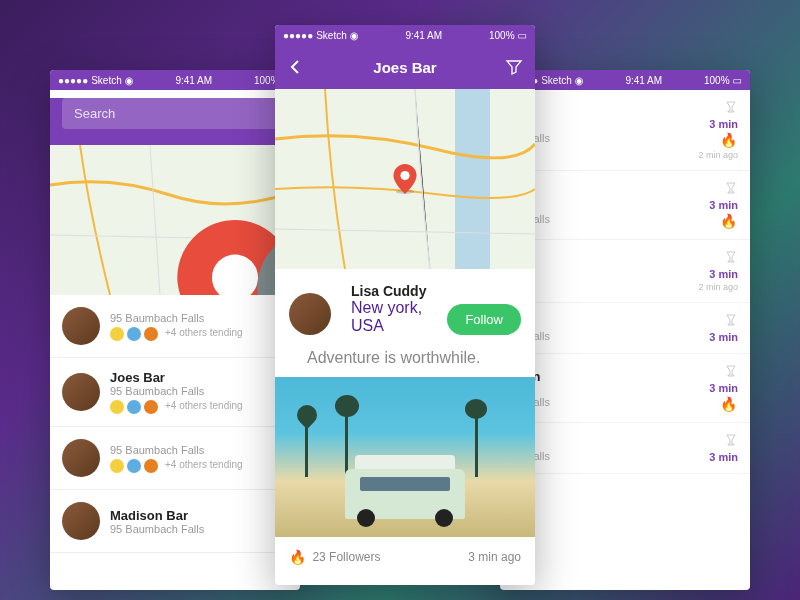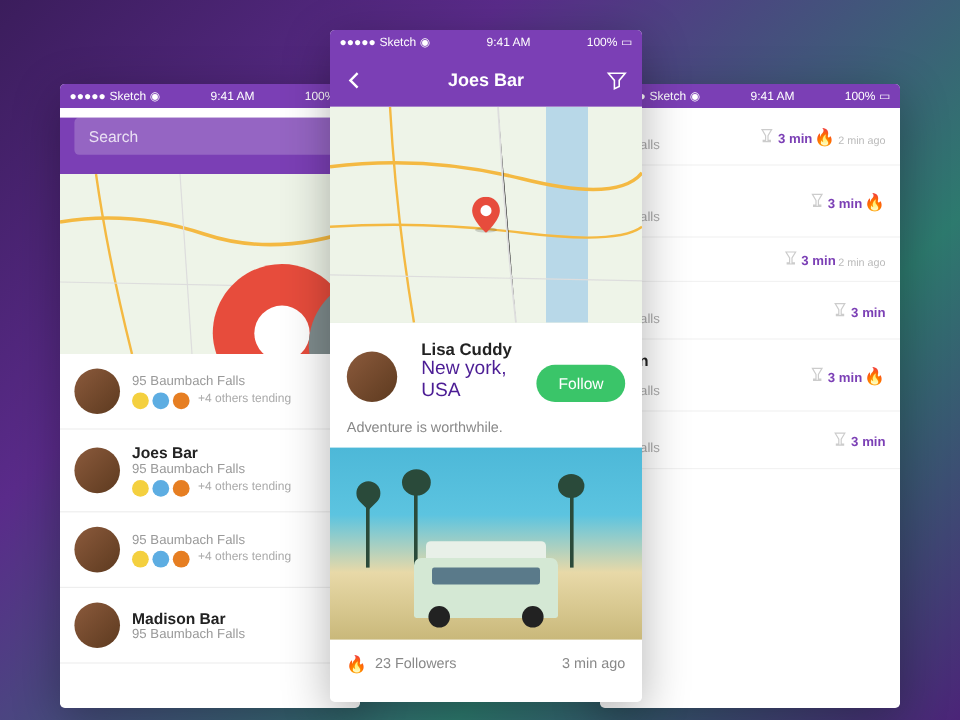--- a/index.html
+++ b/index.html
@@ -27,29 +27,29 @@
 .user-sub{font-size:11px;color:#999}
 .emoji-row{display:flex;align-items:flex-start;gap:3px;margin-top:3px}
 .emoji{width:14px;height:14px;border-radius:50%}
 .e1{background:#f4d03f}
 .e2{background:#5dade2}
 .e3{background:#e67e22}
 .others{font-size:10px;color:#aaa;margin-left:4px}
 .profile{display:flex;align-items:flex-end;padding:14px;gap:10px}
 .profile .avatar{width:42px;height:42px}
 .follow-btn{background:#3ac569;color:#fff;padding:8px 18px;border-radius:18px;font-size:13px;font-weight:500;border:none}
-.quote{padding:0 14px 10px;font-size:12px;color:#888}
+.quote{padding:0 32px 10px;font-size:16px;color:#888}
 .photo{height:160px;background:linear-gradient(180deg,#4db8d8 0%,#5cc4e0 35%,#e8d9a8 65%,#c9b87a 100%);position:relative;overflow:hidden}
 .footer-row{display:flex;align-items:center;justify-content:space-between;padding:12px 14px;font-size:12px;color:#888}
 .fire{color:#ff6b35;font-size:14px}
 .notif-row{display:flex;align-items:center;padding:10px 12px;border-bottom:1px solid #f2f2f2}
 .notif-left{flex:1}
 .notif-name{font-size:13px;font-weight:600;color:#222}
 .notif-sub{font-size:11px;color:#aaa}
-.notif-right{text-align:right;display:flex;align-items:flex-end;gap:2px}
+.notif-right{text-align:right;display:flex;flex-direction:column;align-items:flex-end;gap:2px}
 .notif-time{font-size:11px;color:#7b3fb5;font-weight:600}
 .notif-ago{font-size:9px;color:#bbb}
 .glass{width:14px;height:14px;margin-bottom:2px}
 .hamburger,.back-icon,.filter-icon{width:18px;height:18px;display:flex;align-items:center;justify-content:center}
 .palm{position:absolute;width:3px;background:#2a4a3a}
 .van-body{position:absolute;bottom:18px;left:50%;transform:translateX(-50%);width:120px;height:50px;background:#d4e8d4;border-radius:6px 6px 2px 2px}
 .van-top{position:absolute;top:-14px;left:10px;right:10px;height:14px;background:#e8f0e8;border-radius:4px 4px 0 0}
 .wheel{position:absolute;bottom:-8px;width:18px;height:18px;background:#222;border-radius:50%}
 </style>
 </head>

